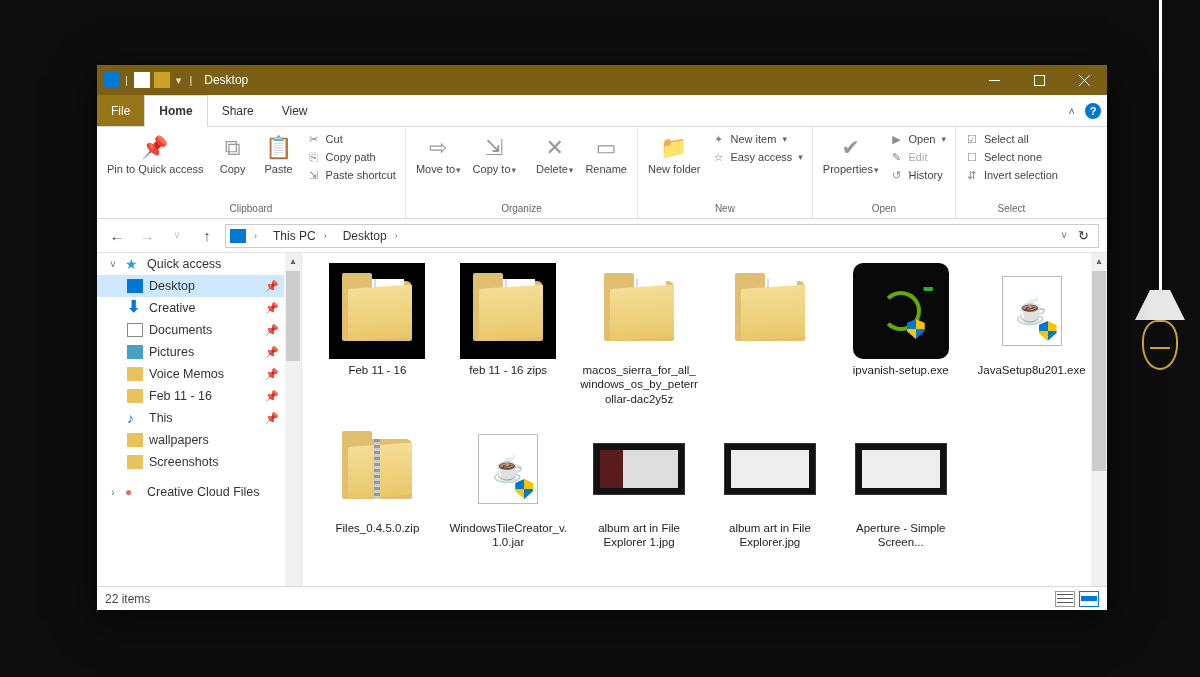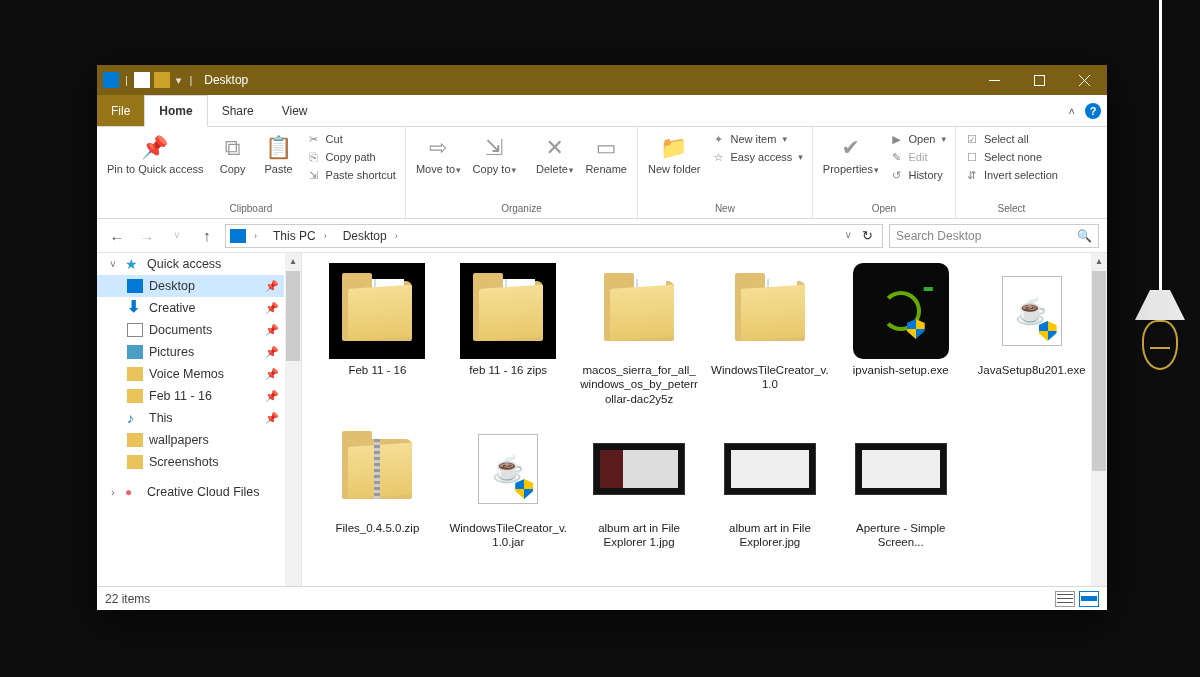--- a/index.html
+++ b/index.html
@@ -302,24 +302,20 @@
       <div class="pc-ico"></div>
       <span class="chev">›</span>
       <span class="crumb">This PC</span>
       <span class="chev">›</span>
       <span class="crumb">Desktop</span>
       <span class="chev">›</span>
       <span class="spacer"></span>
       <span class="drop">˅</span>
       <span class="refresh">↻</span>
     </div>
-    <div class="search">
-      <span>Search Desktop</span>
-      <span class="mag">🔍</span>
-    </div>
   </div>
 
   <div class="body">
 
     <div class="sidebar">
       <div class="side-item">
         <span class="exp">˅</span>
         <span class="s-ico star">★</span>
         <span>Quick access</span>
       </div>
@@ -413,21 +409,20 @@
             <div class="name">macos_sierra_for_all_windows_os_by_peterrollar-dac2y5z</div>
           </div>
           <div class="item">
             <div class="thumb">
               <div class="fld-ico">
                 <div class="fld-back"></div>
                 <div class="fld-papers"></div>
                 <div class="fld-front"></div>
               </div>
             </div>
-            <div class="name">WindowsTileCreator_v.1.0</div>
           </div>
           <div class="item">
             <div class="thumb ipv">
               <div style="position:relative;width:80px;height:80px;">
                 <div style="position:absolute;right:10px;top:8px;color:#3a3;font-size:16px;letter-spacing:-3px">▪▪▪</div>
                 <div style="position:absolute;left:50%;top:50%;transform:translate(-50%,-50%);width:40px;height:40px;border:4px solid #6a0;border-radius:50%;border-left-color:transparent"></div>
                 <div class="shield" style="right:16px;bottom:12px"></div>
               </div>
             </div>
             <div class="name">ipvanish-setup.exe</div>

